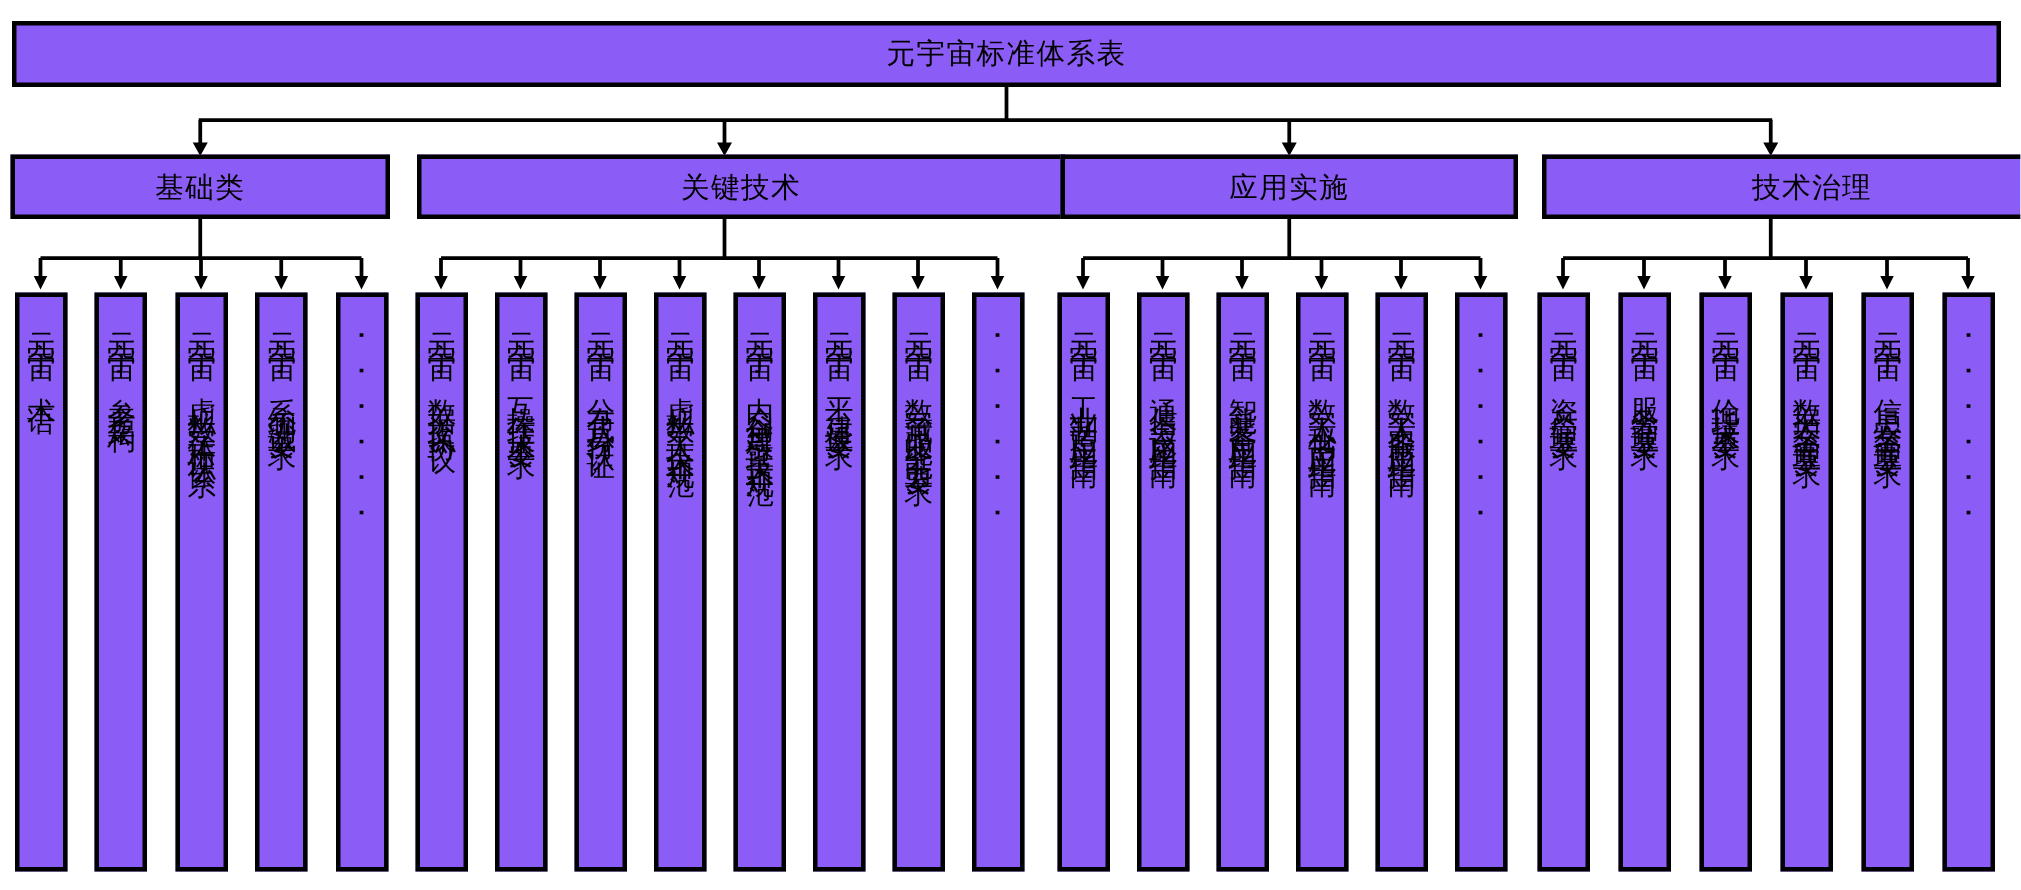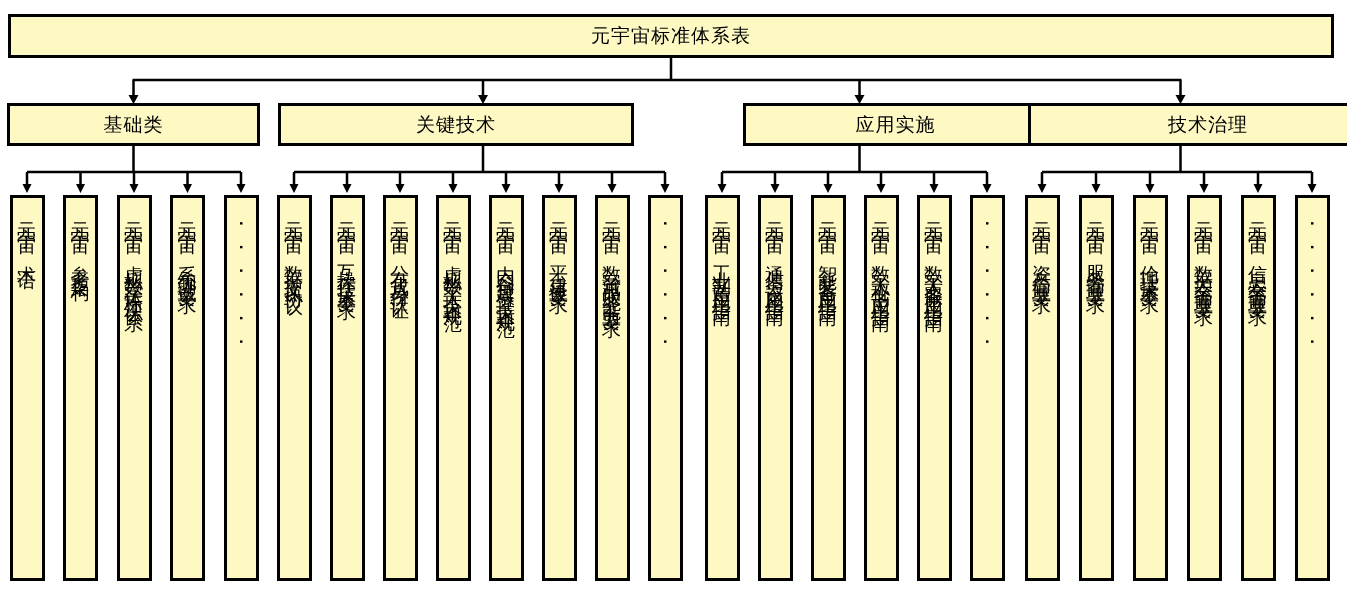--- a/index.html
+++ b/index.html
@@ -9,21 +9,21 @@
     background:#ffffff;
     font-family:"Liberation Sans","DejaVu Sans",sans-serif;
     color:#000;
     overflow:hidden;
   }
   #connectors{position:absolute;left:0;top:0;width:1347px;height:593px;}
   .box{
     position:absolute;
     box-sizing:border-box;
     border:3px solid #000;
-    background:#fef9c3;
+    background:#8b5cf6;
   }
   .hbox{
     display:flex;align-items:center;justify-content:center;
     font-size:19px;
     letter-spacing:1px;
     white-space:nowrap;
   }
   .title{left:8px;top:14px;width:1326px;height:44px;}
   .branch{top:103px;height:43px;text-align:center;}
   .vbox{
@@ -89,22 +89,22 @@
       M1091.5 184L1100.5 184L1096 193Z
       M1145.5 184L1154.5 184L1150 193Z
       M1199.5 184L1208.5 184L1204 193Z
       M1253.5 184L1262.5 184L1258 193Z
       M1307.5 184L1316.5 184L1312 193Z"></path>
   </svg>
 
   <div class="box hbox title">元宇宙标准体系表</div>
 
   <div class="box hbox branch" style="left:7px;width:253px">基础类</div>
-  <div class="box hbox branch" style="left:278px;width:356px">关键技术</div>
-  <div class="box hbox branch" style="left:743px;width:305px">应用实施</div>
+  <div class="box hbox branch" style="left:278px;width:432px">关键技术</div>
+  <div class="box hbox branch" style="left:707px;width:305px">应用实施</div>
   <div class="box hbox branch" style="left:1028px;width:360px">技术治理</div>
 
   <div class="box vbox" style="left:9.5px">
       <div class="vtext">元宇宙　术语</div>
     </div>
   <div class="box vbox" style="left:63px">
       <div class="vtext">元宇宙　参考架构</div>
     </div>
   <div class="box vbox" style="left:116.5px">
       <div class="vtext">元宇宙　虚拟数字体标识体系</div>

